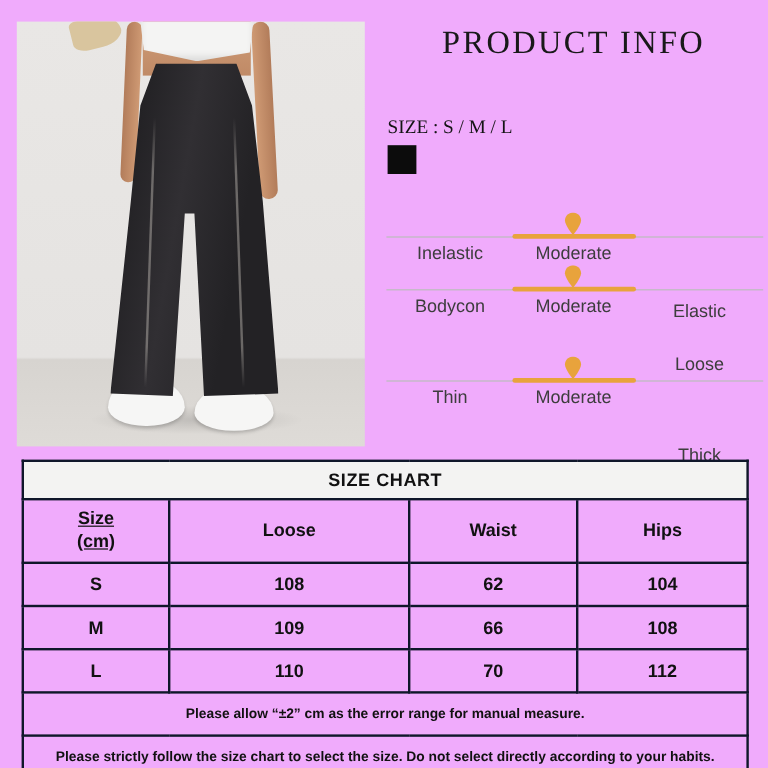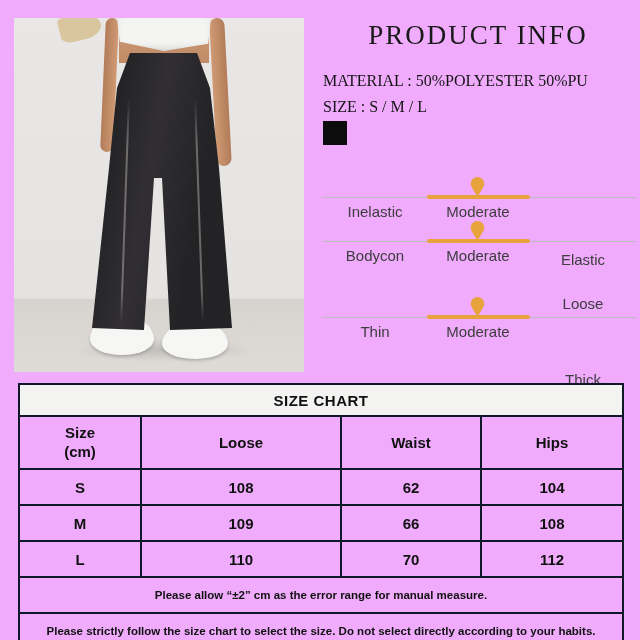--- a/index.html
+++ b/index.html
@@ -52,21 +52,21 @@
                       font-size:15px;color:#3d3d3d;white-space:nowrap;}
   .scale .lab-left{left:53px;} .scale .lab-mid{left:156px;text-align:right;} .scale .lab-right{left:261px;margin-top:48px;}
 
   
   table.size-chart{position:absolute;left:18px;top:383px;width:604px;border-collapse:collapse;
          table-layout:fixed;font-family:"Liberation Sans",sans-serif;}
   table.size-chart td{border:2px solid #0f172a;text-align:center;vertical-align:middle;
          padding:3px;color:#111;font-weight:bold;}
   td.chart-title{height:24px;background:#f3f3f2;font-size:15px;letter-spacing:.5px;}
   tr.head td{height:45px;font-size:15px;}
-  tr.head .two-line div{line-height:1.25;}
+  tr.head .two-line div{line-height:1.25;text-decoration:underline;}
   tr.datarow td{height:28px;font-size:15px;}
   td.note{height:28px;font-size:11.5px;color:#C8232B;white-space:nowrap;letter-spacing:0;}
 </style>
 </head>
 <body>
 
 <div class="canvas">
 
   <div class="photo">
     <div class="hair"></div>
@@ -76,21 +76,20 @@
     <div class="croptop"></div>
     <div class="floor-shadow"></div>
     <div class="shoe shoe-l"></div>
     <div class="shoe shoe-r"></div>
     <div class="pants"></div>
     <div class="crease crease-l"></div>
     <div class="crease crease-r"></div>
   </div>
 
   <div class="title">PRODUCT INFO</div>
-  <div class="spec spec-material">MATERIAL : 50%POLYESTER 50%PU</div>
   <div class="spec spec-size">SIZE : S / M / L</div>
   <div class="spec spec-colours">
     <span class="swatch"></span>
   </div>
 
   <div class="scale scale-1">
     <svg class="pin" viewBox="0 0 20 24">
       <path fill="#E8A33C" d="M10 24C10 24 1.5 13.5 1.5 8.5C1.5 3.8 5.3 0 10 0C14.7 0 18.5 3.8 18.5 8.5C18.5 13.5 10 24 10 24Z"></path>
     </svg>
     <div class="track"></div>

